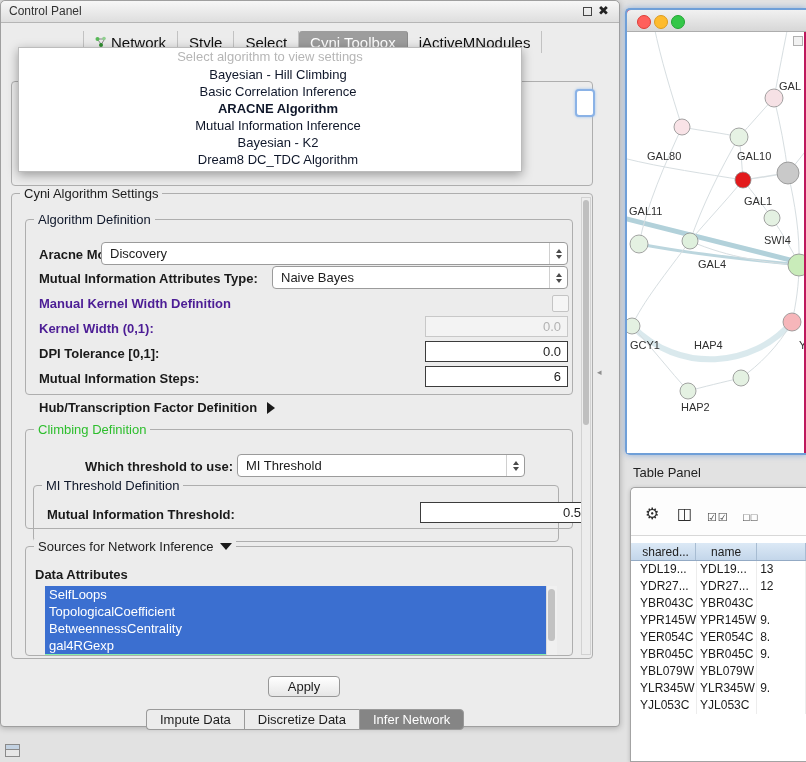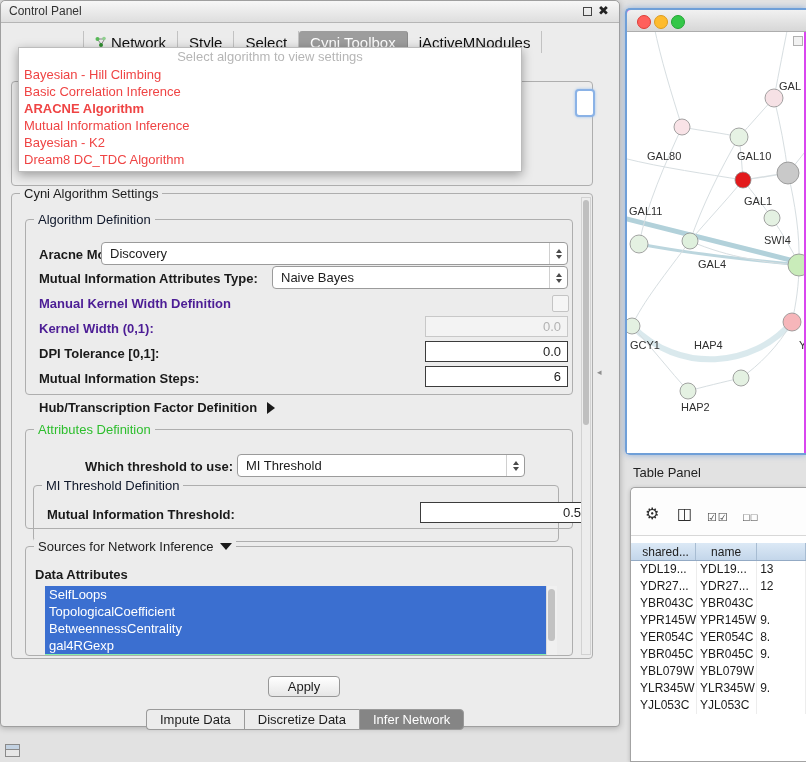--- a/index.html
+++ b/index.html
@@ -30,21 +30,21 @@
 
   
   .hidden-group{left:10px;top:80px;width:582px;height:105px;border:1px solid #b5b5b5;border-radius:4px;}
   .combo-fragment{left:574px;top:88px;width:20px;height:28px;background:#fff;
     border:2px solid #8ab2e6;border-radius:4px;box-shadow:0 0 3px #9cc1ee;}
 
   
   .algo-popup{left:18px;top:47px;width:504px;background:#ffffff;
     border:1px solid #bcbcbc;box-shadow:0 3px 10px rgba(0,0,0,.35);z-index:50;padding-bottom:3px;}
   .algo-placeholder{height:18px;line-height:18px;text-align:center;color:#b6b6b6;font-size:13px;}
-  .algo-item{height:17px;line-height:17px;padding-left:5px;font-size:13px;color:#ef4444;white-space:nowrap;}
+  .algo-item{height:17px;line-height:17px;padding-left:16px;font-size:13px;color:#0f172a;white-space:nowrap;text-align:center;}
   .algo-item.sel{font-weight:bold;}
 
   
   .groupbox{border:1px solid #aeaeae;border-radius:4px;}
   .legend{position:absolute;top:-8px;left:8px;background:#ececec;padding:0 4px;font-size:13px;line-height:15px;white-space:nowrap;}
   .legend.blue{color:#0f172a;}
   .legend.green{color:#2dbe2d;}
 
   .lbl{position:absolute;font-weight:bold;color:#1a1a1a;white-space:nowrap;font-size:13px;}
   .lbl.dis{color:#4c1d95;}
@@ -81,21 +81,21 @@
   .apply-btn{left:267px;top:675px;width:72px;height:21px;background:linear-gradient(#ffffff,#e6e6e6);
     border:1px solid #979797;border-radius:4px;text-align:center;line-height:19px;font-size:13px;}
 
   .bottom-tabs{left:145px;top:708px;height:21px;display:flex;}
   .seg{padding:0 13px;line-height:19px;font-size:13px;background:#ececec;border:1px solid #9a9a9a;border-right:none;}
   .seg:first-child{border-radius:4px 0 0 4px;}
   .seg:last-child{border-right:1px solid #9a9a9a;border-radius:0 4px 4px 0;}
   .seg.sel{background:#858585;color:#fff;}
 
   
-  .net-window{left:625px;top:8px;width:181px;height:447px;background:#d946ef;
+  .net-window{left:625px;top:8px;width:181px;height:447px;background:#be185d;
     border:2px solid #6f9fd8;border-right:none;border-radius:5px 0 0 5px;box-shadow:0 0 6px rgba(90,140,210,.6);}
   .net-titlebar{left:0;top:0;width:100%;height:22px;background:linear-gradient(#f1f1f1,#d7d7d7);
     border-bottom:1px solid #adadad;border-radius:4px 0 0 0;}
   .traffic{position:absolute;top:5px;width:12px;height:12px;border-radius:50%;}
   .net-canvas{left:0;top:22px;width:177px;height:421px;background:#ffffff;overflow:hidden;}
   .net-scroll-box{left:166px;top:4px;width:10px;height:10px;border:1px solid #b0b0b0;background:#f2f2f2;}
 
   
   .table-panel-label{left:633px;top:465px;font-size:13px;color:#222;}
   .table-window{left:630px;top:487px;width:176px;height:275px;background:#fff;
@@ -191,21 +191,21 @@
   <div class="tfield strong" style="left:424px;top:340px;width:143px;height:21px;">0.0</div>
 
   <span class="lbl" style="left:38px;top:370px;">Mutual Information Steps:</span>
   <div class="tfield strong" style="left:424px;top:365px;width:143px;height:21px;">6</div>
 
   <span class="lbl" style="left:38px;top:399px;">
     <span>Hub/Transcription Factor Definition</span><span class="tri-right"></span>
   </span>
 
   <div class="abs groupbox" style="left:24px;top:428px;width:548px;height:100px;">
-    <span class="legend green">Attributes Definition</span>
+    <span class="legend green">Climbing Definition</span>
   </div>
   <span class="lbl" style="left:84px;top:458px;">Which threshold to use:</span>
   <div class="combo" style="left:236px;top:453px;width:288px;height:23px;">
     <span>MI Threshold</span>
     <span class="combo-arrows">
         <i class="tri-up"></i>
         <i class="tri-dn"></i>
       </span>
   </div>
 

